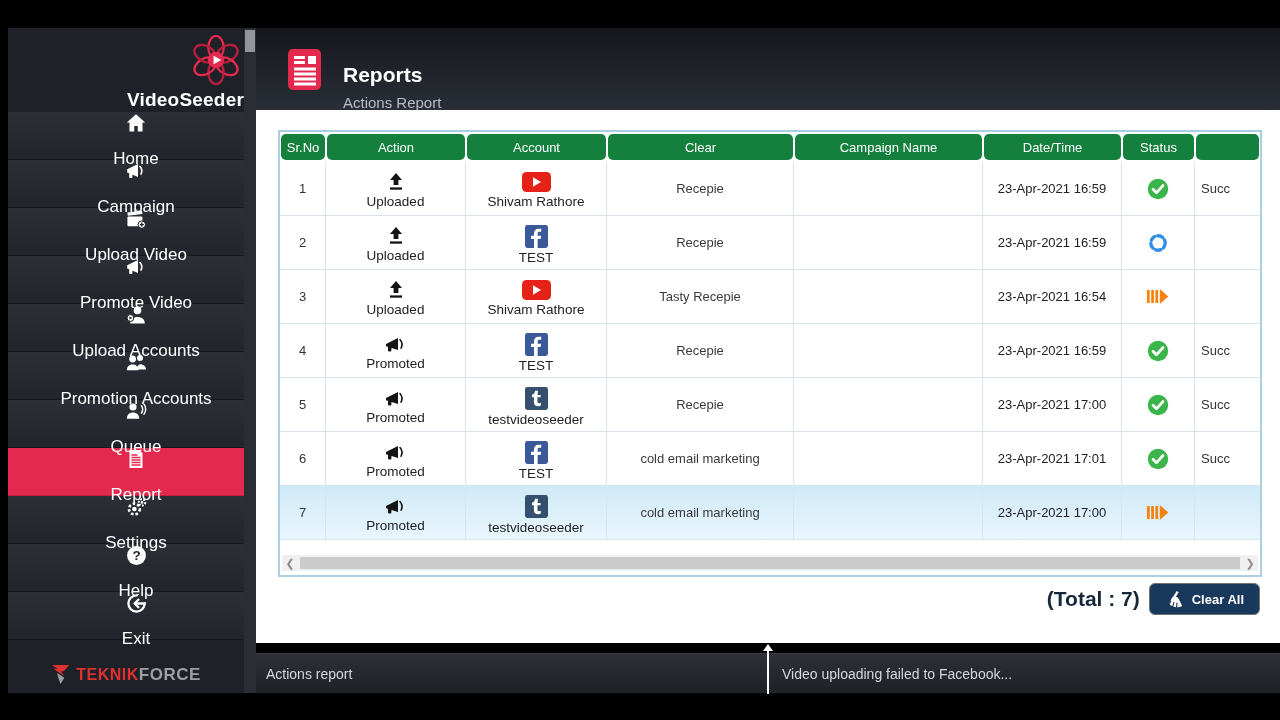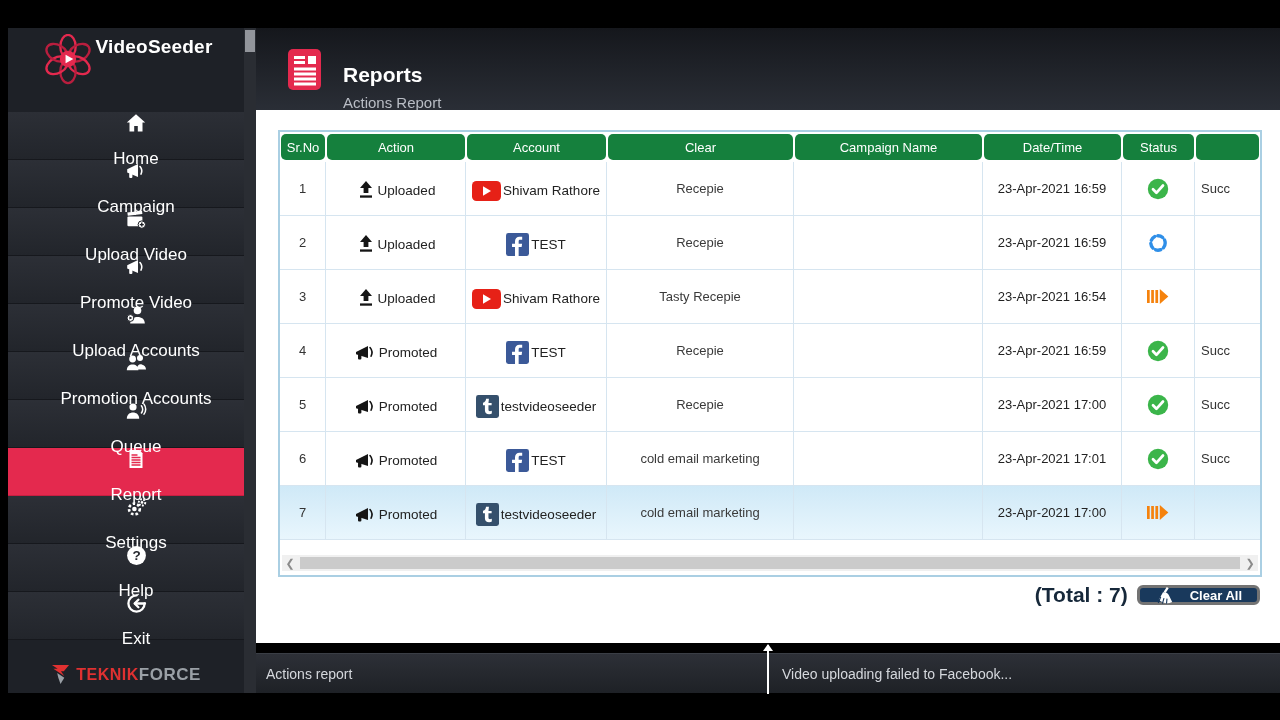--- a/index.html
+++ b/index.html
@@ -1,21 +1,21 @@
 <!DOCTYPE html>
 <html><head>
 <meta charset="utf-8">
 <style>
   * { box-sizing: border-box; margin: 0; padding: 0; }
   html,body { width:1280px; height:720px; background:#000; font-family:"Liberation Sans",sans-serif; }
   .stage { position:relative; width:1280px; height:720px; background:#000; overflow:hidden; }
 
   
   .sidebar { position:absolute; left:8px; top:28px; width:236px; height:665px; background:#1e2127; }
-  .logo-block { height:84px; display:flex; flex-direction:row; align-items:flex-start; justify-content:center; padding-top:6px; }
+  .logo-block { height:84px; display:flex; flex-direction:column; align-items:flex-end; justify-content:center; padding-top:6px; }
   .logo-name { color:#fff; font-weight:bold; font-size:19px; margin-top:2px; letter-spacing:.2px; }
   .menu-item { height:48px; display:flex; align-items:center; gap:15px; padding-left:20px;
     background:linear-gradient(#2c2f36,#22252b); border-bottom:1px solid #16181d;
     color:#fff; font-size:17px; cursor:pointer;flex-direction:column; }
   .menu-item.active { background:#e4294e; border-bottom-color:#c71f41; }
   .menu-icon { width:22px; height:22px; flex:0 0 22px; display:flex; align-items:center; justify-content:center; }
   .brand-row { position:absolute; bottom:8px; left:0; width:100%; display:flex; align-items:center; justify-content:center; gap:6px; }
   .brand-t1 { color:#e03131; font-weight:bold; font-size:16px; letter-spacing:.5px; }
   .brand-t2 { color:#9aa0a6; font-weight:bold; font-size:17px; letter-spacing:.5px; }
 
@@ -34,35 +34,35 @@
 
   .tablebox { position:absolute; left:22px; top:20px; width:984px; height:447px;
     border:2px solid #aacfe3; background:#fff; overflow:hidden; }
   .tgrid { display:grid; grid-template-columns:46px 140px 141px 187px 189px 139px 73px 65px; }
   .hcell { height:30px; padding:2px 1px; }
   .hpill { background:#15803d; border-radius:5px; height:26px; display:flex; align-items:center; justify-content:center;
     color:#fff; font-size:13px; }
   .cell { height:54px; border-right:1px solid #d6e5f0; border-bottom:1px solid #d6e5f0;
     display:flex; align-items:center; justify-content:center; font-size:13px; color:#333; background:#fff; }
   .cell.last { border-right:none; justify-content:flex-start; padding-left:6px; }
-  .cell.stack { flex-direction:row; gap:2px; padding-top:4px; }
+  .cell.stack { flex-direction:column; gap:2px; padding-top:4px; }
   .cell .lbl { font-size:13.5px; color:#222; }
   .sel .cell { background:linear-gradient(#cfe9f7,#e9f6fd); }
   .title-cell { font-size:13px; color:#3a3a3a; }
   .date-cell { font-size:13px; color:#222; }
 
   .hsb { position:absolute; left:2px; right:2px; bottom:4px; height:16px; background:#f0f0f0;
     display:flex; align-items:center; }
   .hsb .arr { width:16px; text-align:center; color:#8a8a8a; font-size:11px; line-height:16px; cursor:pointer; }
   .hsb .thumb { height:12px; background:#cbcbcb; flex:1 1 auto; margin:0 2px; cursor:pointer; }
 
   .footrow { position:absolute; right:20px; top:473px; display:flex; align-items:center; gap:9px; }
   .total { font-size:21px; font-weight:bold; color:#16283a; }
-  .clear-btn { background:#19395c; border:3px solid #737373; border-radius:6px; height:20px; padding:0 15px;
-    display:flex; align-items:center; gap:16px; color:#fff; font-size:13px; font-weight:bold; cursor:pointer; }
+  .clear-btn { background:#19395c; border:1px solid #737373; border-radius:6px; height:32px; padding:0 15px;
+    display:flex; align-items:center; gap:8px; color:#fff; font-size:13px; font-weight:bold; cursor:pointer; }
 
   
   .statusbar { position:absolute; left:256px; top:653px; width:1024px; height:40px;
     background:linear-gradient(#2d3037,#1e2126); border-top:1px solid #3a3e45;
     display:flex; align-items:center; color:#d5d8dd; font-size:14px; }
   .statusbar .left-txt { padding-left:10px; }
   .splitter { position:absolute; left:511px; top:-9px; width:2px; height:49px; background:#fff; cursor:col-resize; }
   .splitter .tri { position:absolute; left:-4px; top:-1px; width:0; height:0;
     border-left:5px solid transparent; border-right:5px solid transparent; border-bottom:7px solid #fff; }
   .statusbar .right-txt { position:absolute; left:526px; }

